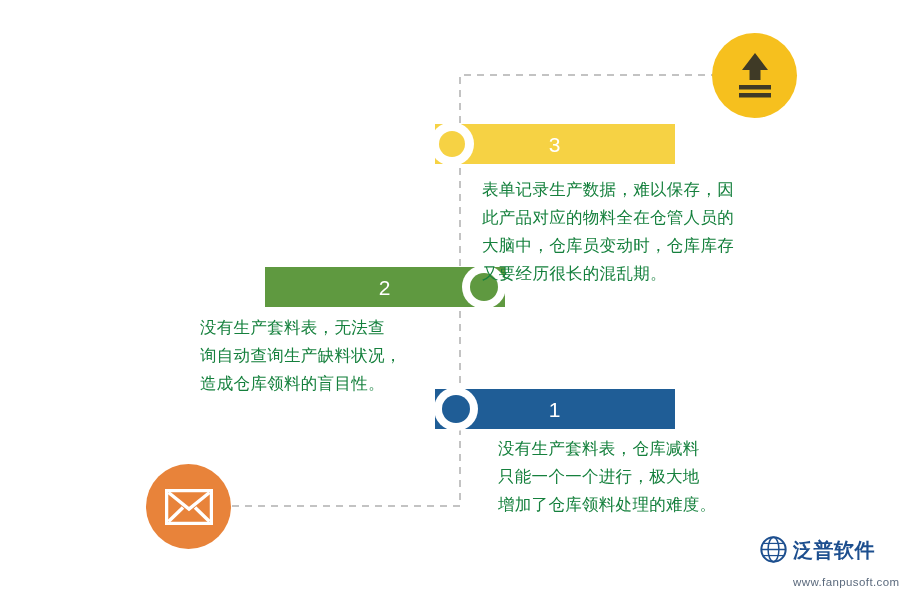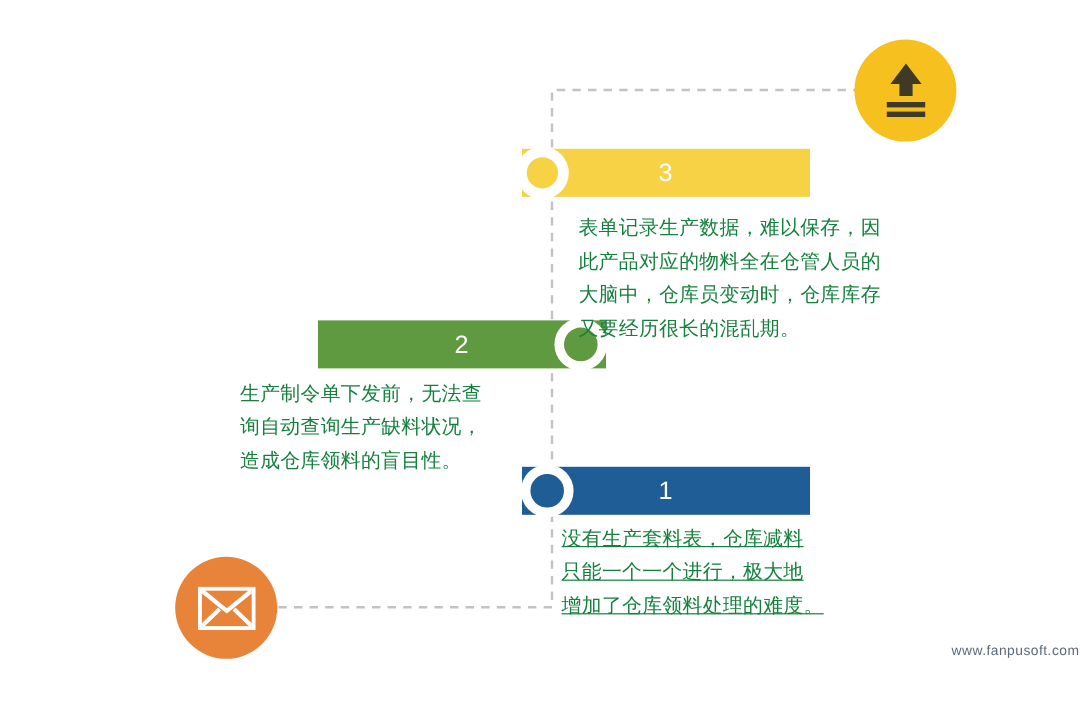--- a/index.html
+++ b/index.html
@@ -72,21 +72,21 @@
   
   .para {
     position: absolute;
     font-size: 16.5px;
     line-height: 28px;
     color: #15803d;
     font-family: "DejaVu Sans", sans-serif;
     white-space: pre-line;
     letter-spacing: 0.3px;
   }
-  .para-1 { left: 468px; top: 435px; width: 270px; text-decoration: underline; }
+  .para-1 { left: 498px; top: 435px; width: 270px; }
   .para-2 { left: 200px; top: 314px; width: 260px; }
   .para-3 { left: 482px; top: 176px; width: 290px; }
 
   
   .badge {
     position: absolute;
     border-radius: 50%;
     display: flex;
     align-items: center;
     justify-content: center;
@@ -133,21 +133,21 @@
     letter-spacing: 0.5px;
     font-family: "DejaVu Sans", sans-serif;
     line-height: 1;
   }
   .logo-url {
     margin-left: 33px;
     font-size: 11.5px;
     color: #5b6a7d;
     letter-spacing: 0.4px;
     font-family: "Liberation Sans", sans-serif;
-    margin-top: 1px;
+    margin-top: 13px;
   }
 </style>
 </head>
 <body>
 
 <div id="stage">
 
   <svg class="connector" viewBox="0 0 900 600">
     <polyline points="232,506 460,506 460,409 460,287 460,75 735,75" fill="none" stroke="#c3c3c3" stroke-width="2" stroke-dasharray="7,6"></polyline>
   </svg>
@@ -161,21 +161,21 @@
   <div class="para para-1">没有生产套料表，仓库减料
 只能一个一个进行，极大地
 增加了仓库领料处理的难度。</div>
 
   <div class="bar bar-2">
     <span class="bar-label">2</span>
   </div>
   <div class="ring ring-2">
     <div class="ring-inner"></div>
   </div>
-  <div class="para para-2">生产制令单下发前，无法查
+  <div class="para para-2">没有生产套料表，无法查
 询自动查询生产缺料状况，
 造成仓库领料的盲目性。</div>
 
   <div class="bar bar-3">
     <span class="bar-label">3</span>
   </div>
   <div class="ring ring-3">
     <div class="ring-inner"></div>
   </div>
   <div class="para para-3">表单记录生产数据，难以保存，因
@@ -193,16 +193,26 @@
 
   <div class="badge badge-mail">
     <svg width="48" height="36" viewBox="0 0 48 36">
       <rect x="1.5" y="1.5" width="45" height="33" fill="none" stroke="#ffffff" stroke-width="3.5"></rect>
       <path d="M3.5 3.5 L24 20 L44.5 3.5" fill="none" stroke="#ffffff" stroke-width="3.5"></path>
       <path d="M3.5 32.5 L18 18.5 M44.5 32.5 L30 18.5" fill="none" stroke="#ffffff" stroke-width="3.5"></path>
     </svg>
   </div>
 
   <div class="logo">
+    <div class="logo-row">
+      <svg class="logo-mark" viewBox="0 0 40 40">
+        <circle cx="20" cy="20" r="18" fill="none" stroke="#1d4f8f" stroke-width="3"></circle>
+        <ellipse cx="20" cy="20" rx="8" ry="18" fill="none" stroke="#1d4f8f" stroke-width="2.2"></ellipse>
+        <line x1="2" y1="20" x2="38" y2="20" stroke="#1d4f8f" stroke-width="2.2"></line>
+        <line x1="5" y1="11" x2="35" y2="11" stroke="#1d4f8f" stroke-width="1.8"></line>
+        <line x1="5" y1="29" x2="35" y2="29" stroke="#1d4f8f" stroke-width="1.8"></line>
+      </svg>
+      <span class="logo-name">泛普软件</span>
+    </div>
     <div class="logo-url">www.fanpusoft.com</div>
   </div>
 
 </div>
 
 </body></html>

